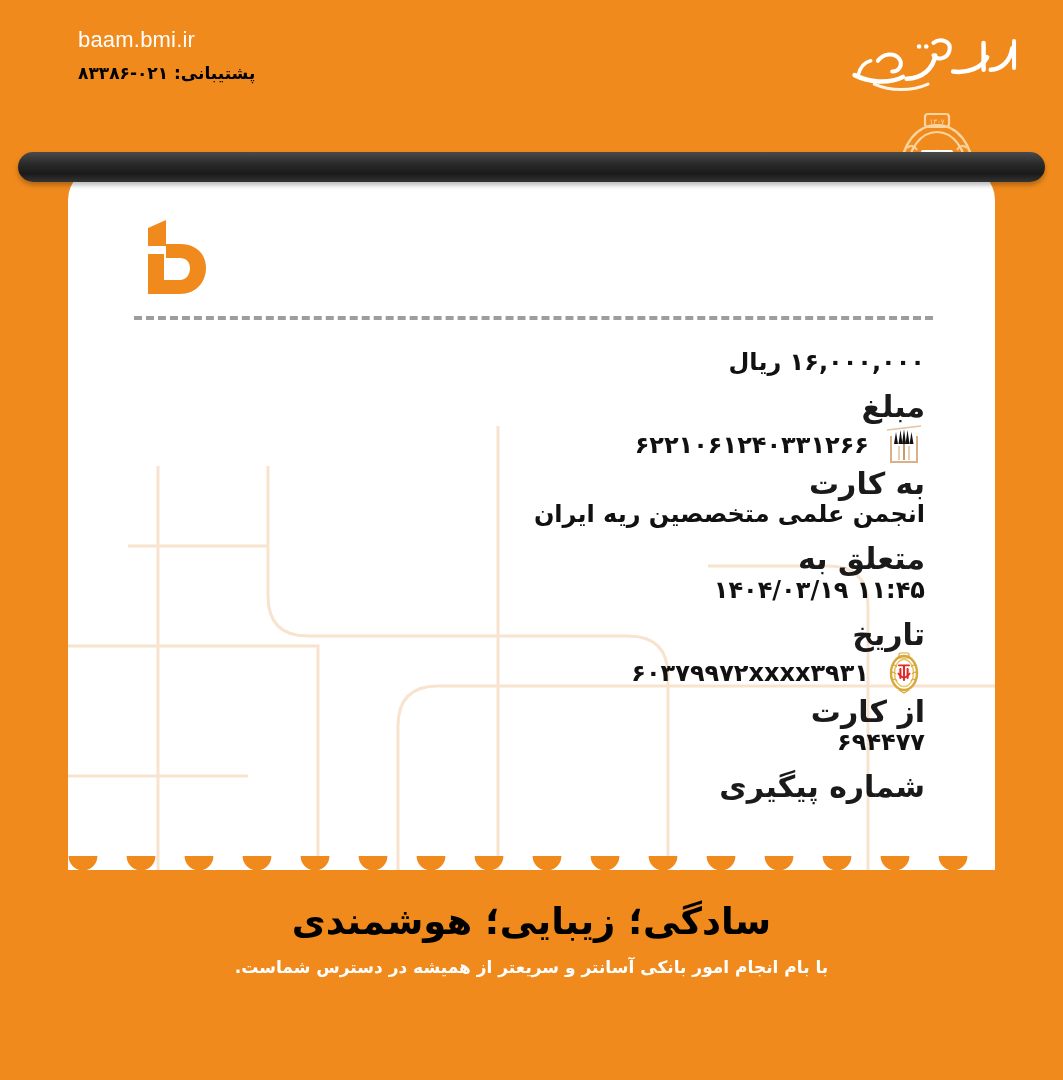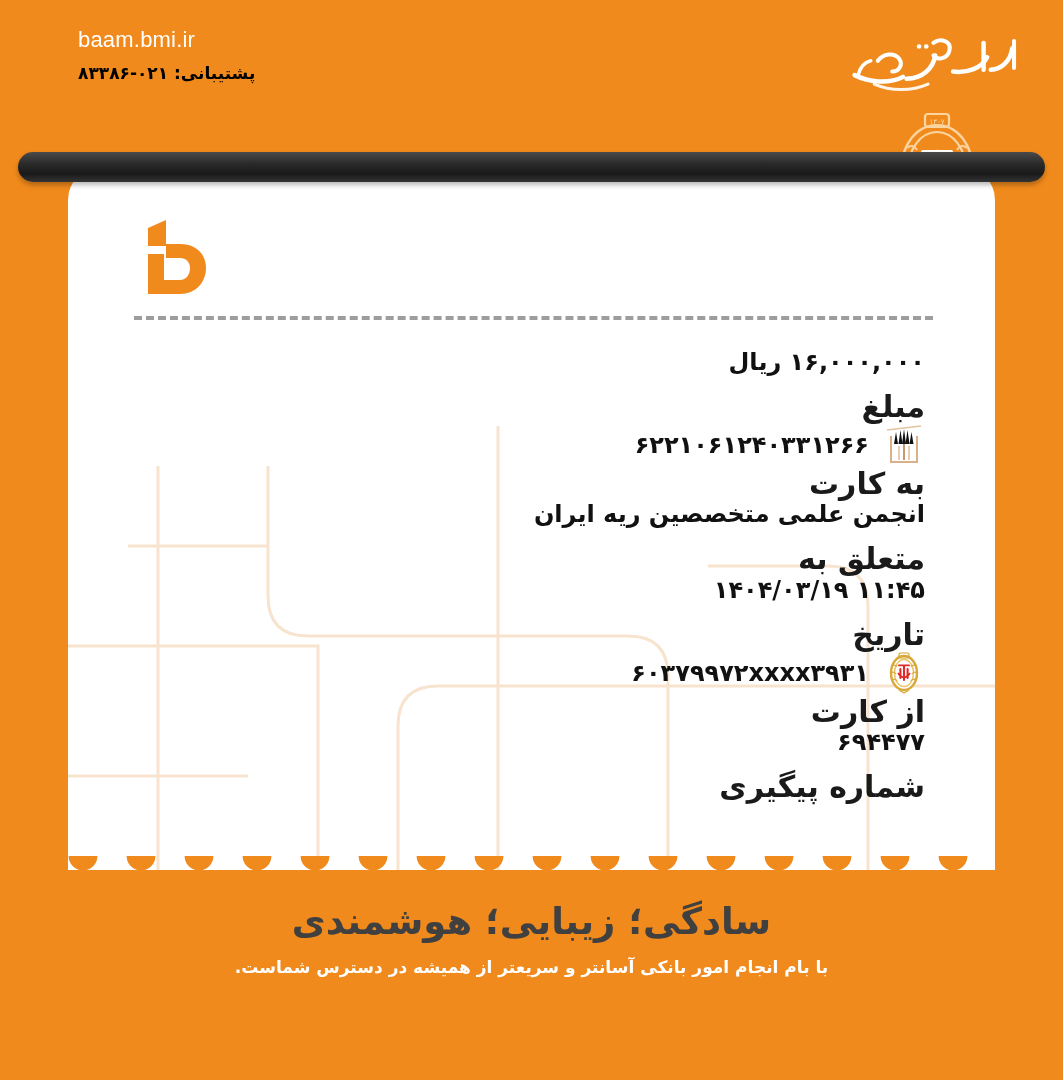--- a/index.html
+++ b/index.html
@@ -210,21 +210,21 @@
     position: absolute;
     left: 0;
     top: 900px;
     width: 1063px;
     text-align: center;
   }
 
   .tagline {
     font-size: 37px;
     font-weight: 700;
-    color: #404040;
+    color: #000000;
     letter-spacing: 0px;
     line-height: 1.2;
   }
 
   .subtagline {
     margin-top: 12px;
     font-size: 17px;
     font-weight: 700;
     color: #FFFFFF;
     line-height: 1.3;

